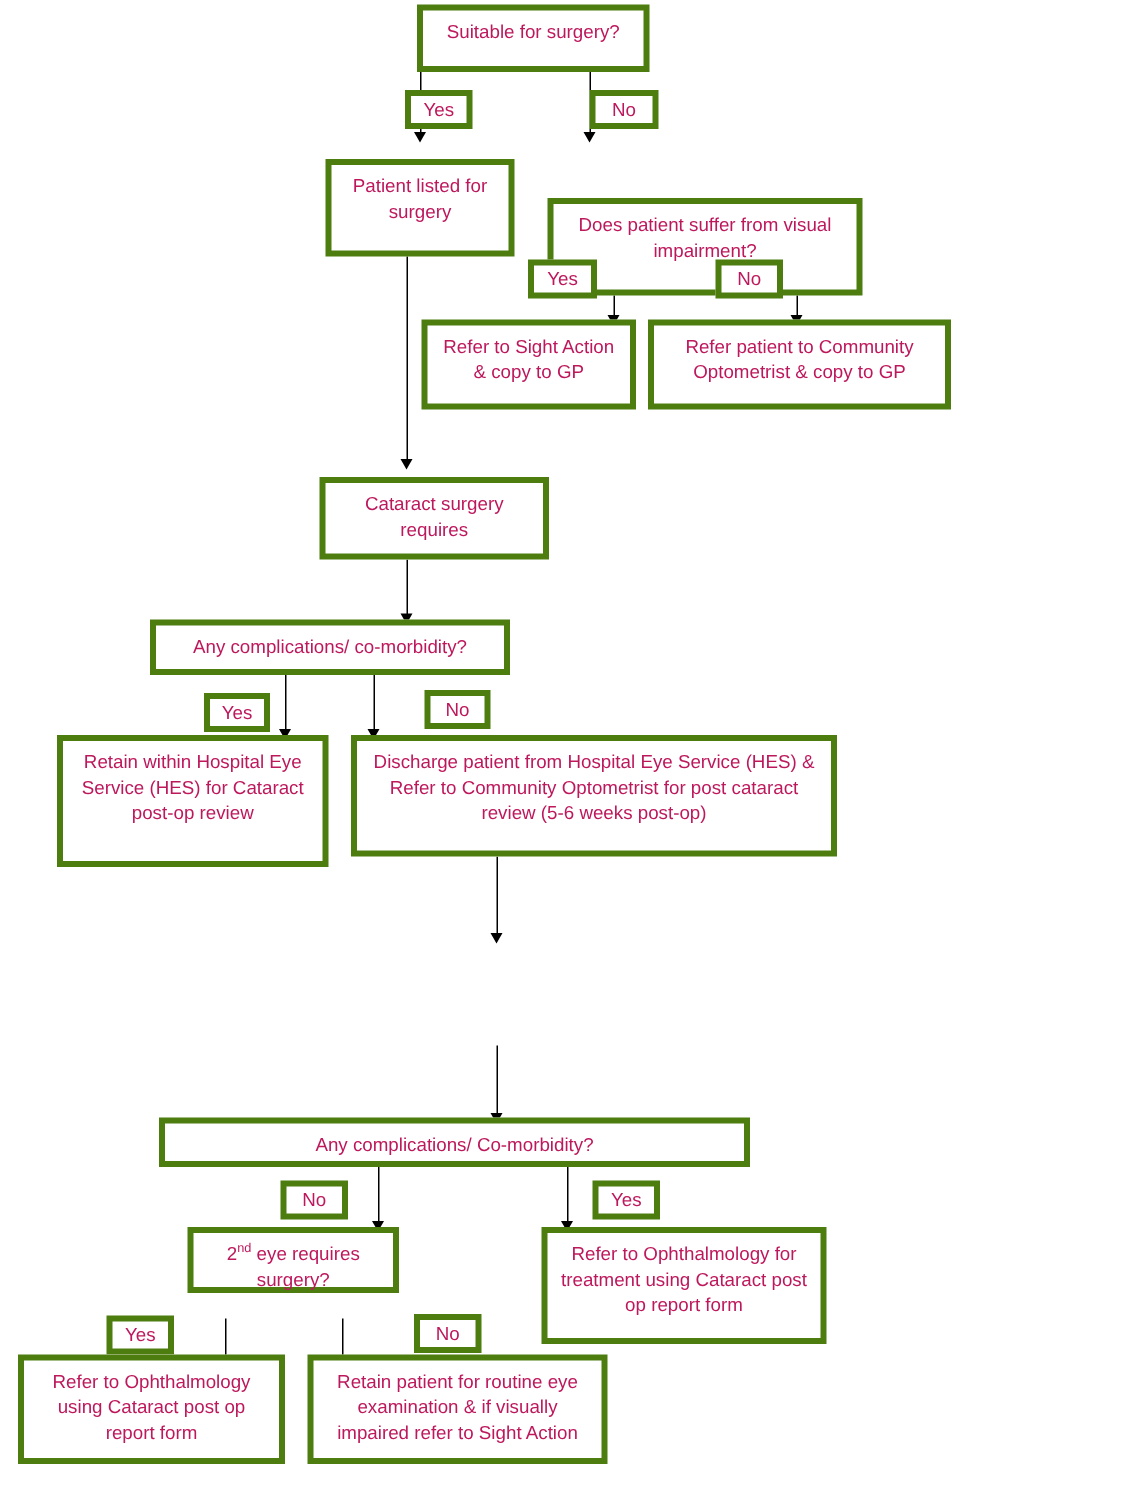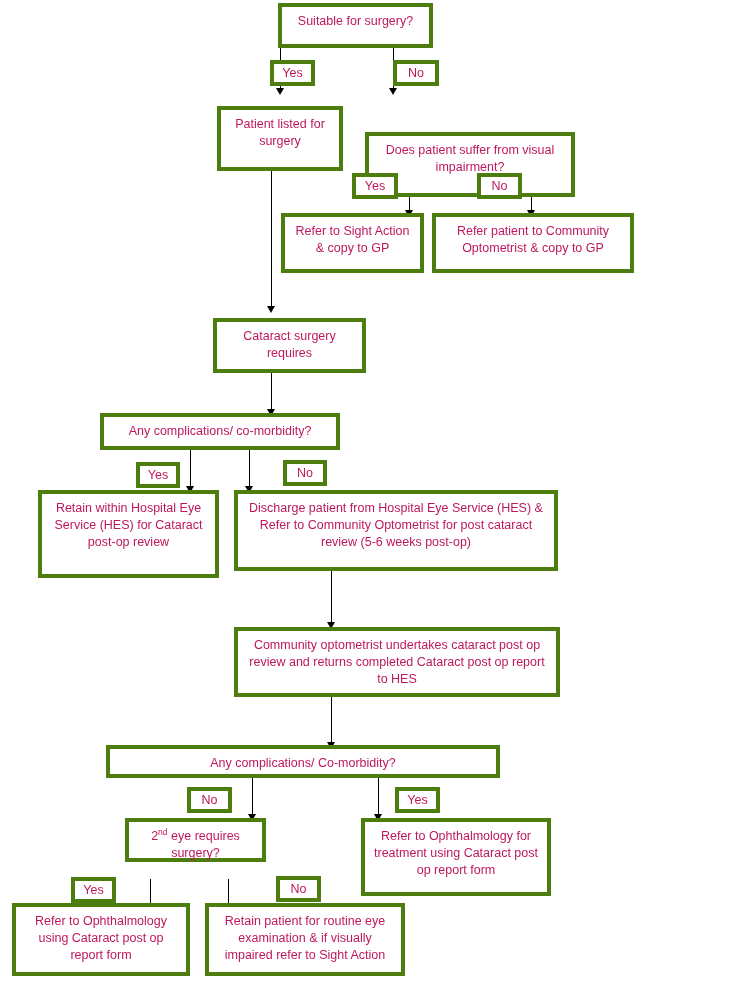--- a/index.html
+++ b/index.html
@@ -138,23 +138,20 @@
     <span>Retain within Hospital Eye Service (HES) for Cataract post-op review</span>
   </div>
 
   <div class="node" style="left:234px; top:490px; width:324px; height:81px;">
     <span>Discharge patient from Hospital Eye Service (HES) &amp; Refer to Community Optometrist for post cataract review (5-6 weeks post-op)</span>
   </div>
 
   <div class="vline" style="left:331px; top:571px; height:53px;"></div>
   <div class="arrow" style="left:327px; top:622px;"></div>
 
-  <div class="node" style="left:234px; top:627px; width:326px; height:70px;">
-    <span>Community optometrist undertakes cataract post op review and returns completed Cataract post op report to HES</span>
-  </div>
 
   <div class="vline" style="left:331px; top:697px; height:47px;"></div>
   <div class="arrow" style="left:327px; top:742px;"></div>
 
   <div class="node" style="left:106px; top:745px; width:394px; height:33px;">
     <span>Any complications/ Co-morbidity?</span>
   </div>
 
   <div class="vline" style="left:252px; top:778px; height:38px;"></div>
   <div class="arrow" style="left:248px; top:814px;"></div>

